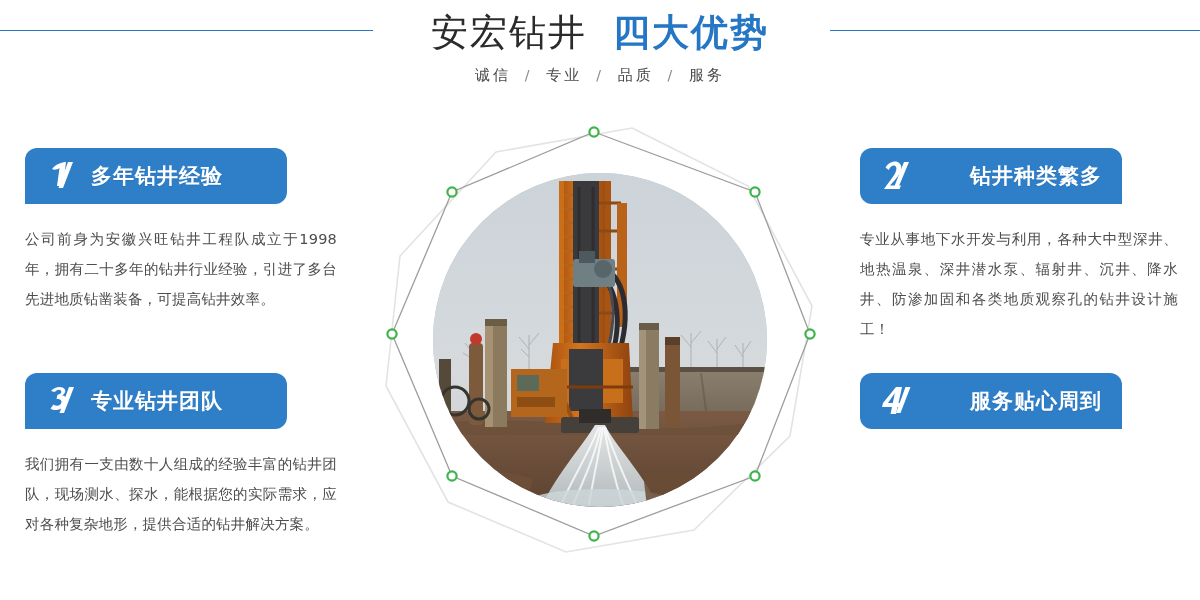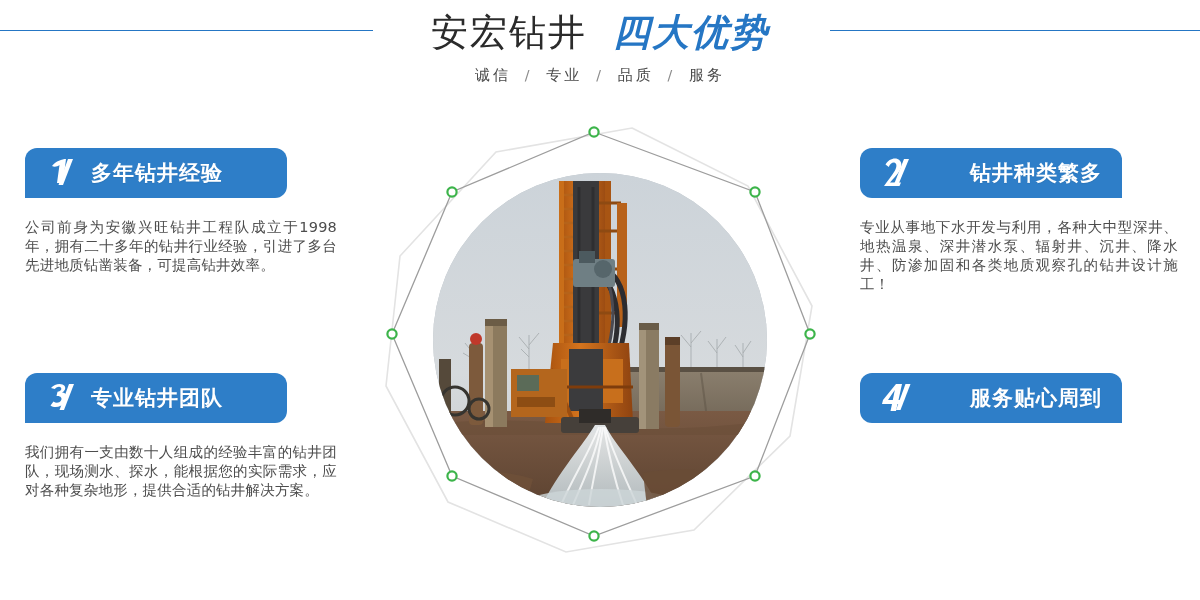--- a/index.html
+++ b/index.html
@@ -24,21 +24,20 @@
     text-align:center;white-space:nowrap;
   }
   .title-main{
     font-size:37px;font-weight:400;color:#2b2b2b;letter-spacing:2px;
     font-family:"DejaVu Sans","Liberation Sans",sans-serif;
   }
   .title-accent{
     font-size:37px;font-weight:700;color:#2576c4;letter-spacing:2px;
     margin-left:26px;
     font-family:"DejaVu Sans","Liberation Sans",sans-serif;
-    font-style:italic;
   }
   .subtitle{
     position:absolute;left:0;top:66px;width:1200px;text-align:center;
     font-size:15px;color:#4a4a4a;letter-spacing:3px;white-space:nowrap;
     font-family:"DejaVu Sans","Liberation Sans",sans-serif;
   }
   .subtitle .sep{color:#8c8c8c;margin:0 6px;font-size:14px;}
 
   
   .col{position:absolute;width:340px;}
@@ -47,21 +46,21 @@
 
   .feature{position:absolute;width:340px;}
   .f1{left:0;  top:148px;}
   .f3{left:0;  top:373px;}
   .f2{left:0;  top:148px;}
   .f4{left:0;  top:373px;}
 
   
   .badge{
     position:relative;
-    height:50px;
+    height:56px;
     background:#2e7ec8;
     display:flex;align-items:center;
     box-sizing:border-box;
   }
   .badge-l{
     width:262px;margin-left:25px;
     border-radius:12px 12px 12px 0;
     padding-left:18px;
   }
   .badge-r{
@@ -81,21 +80,21 @@
     color:#ffffff;font-size:21px;font-weight:700;letter-spacing:1px;
     white-space:nowrap;
     font-family:"DejaVu Sans","Liberation Sans",sans-serif;
     text-shadow:0 1px 1px rgba(0,0,0,.08);
   }
 
   
   .body-text{
     margin-top:20px;
     width:312px;
-    font-size:14.5px;line-height:19px;color:#4d4d4d;
+    font-size:14.5px;line-height:30px;color:#4d4d4d;
     letter-spacing:.2px;text-align:justify;
     font-family:"DejaVu Sans","Liberation Sans",sans-serif;
   }
   .bt-l{margin-left:25px;}
   .bt-r{margin-left:0;width:318px;}
 
   
   .center-art{
     position:absolute;left:370px;top:110px;width:460px;height:460px;
   }

